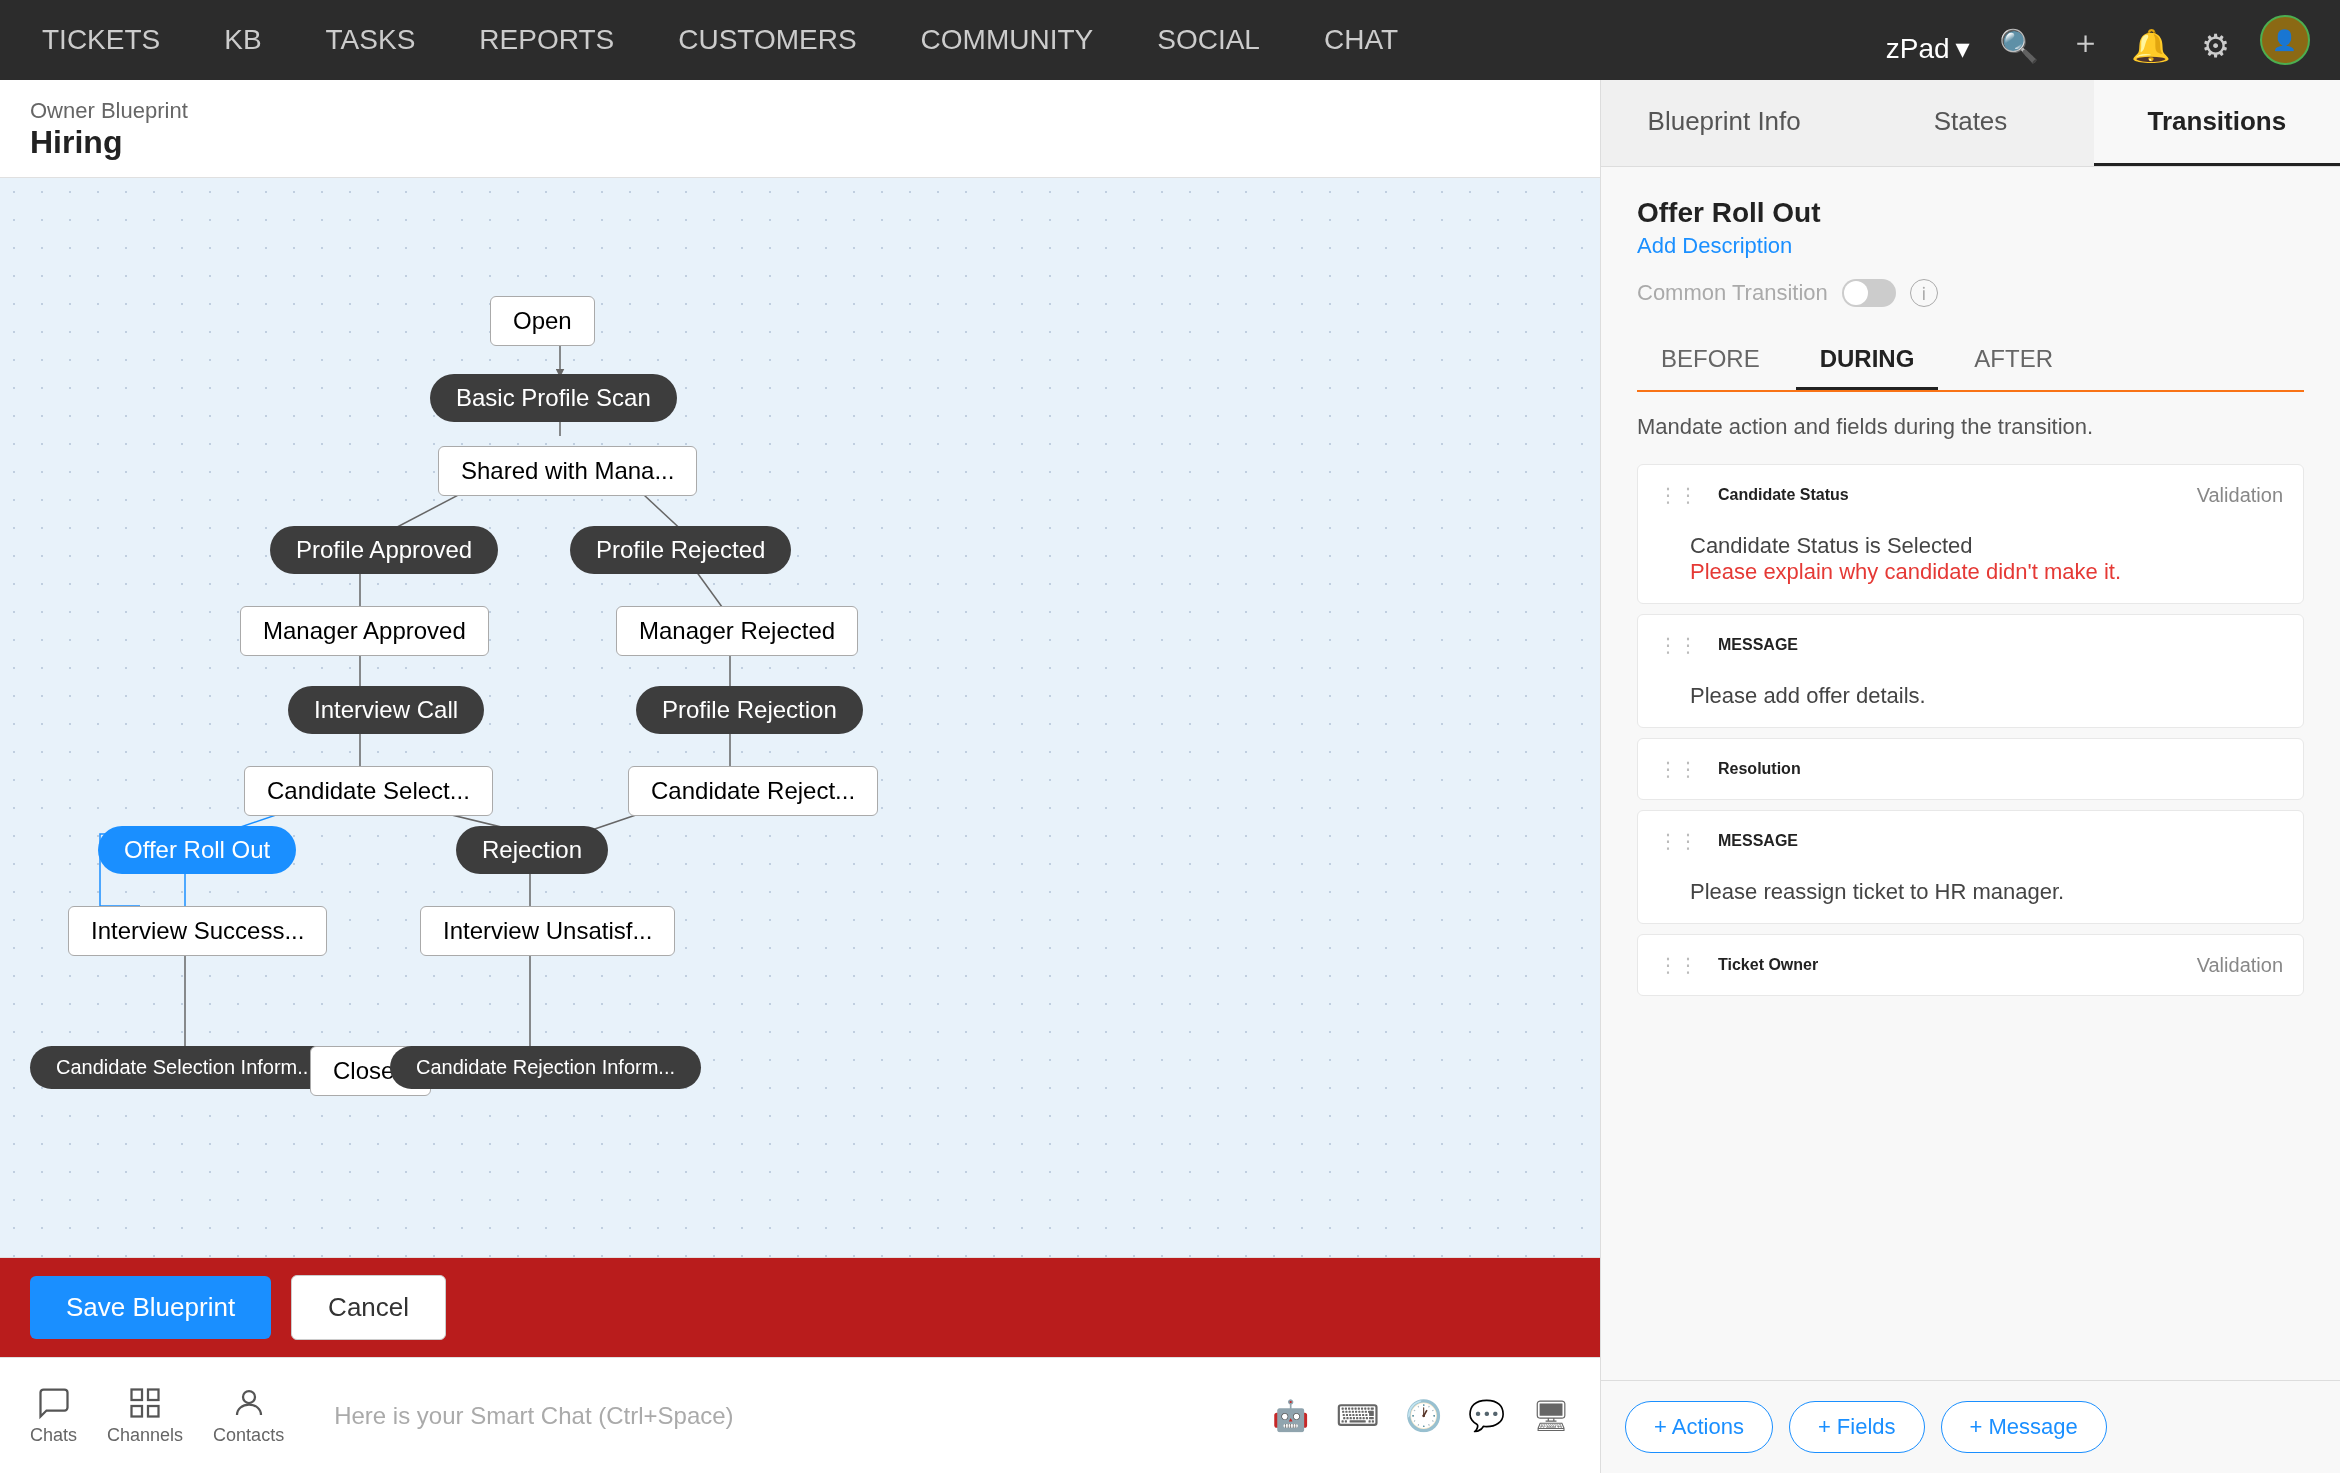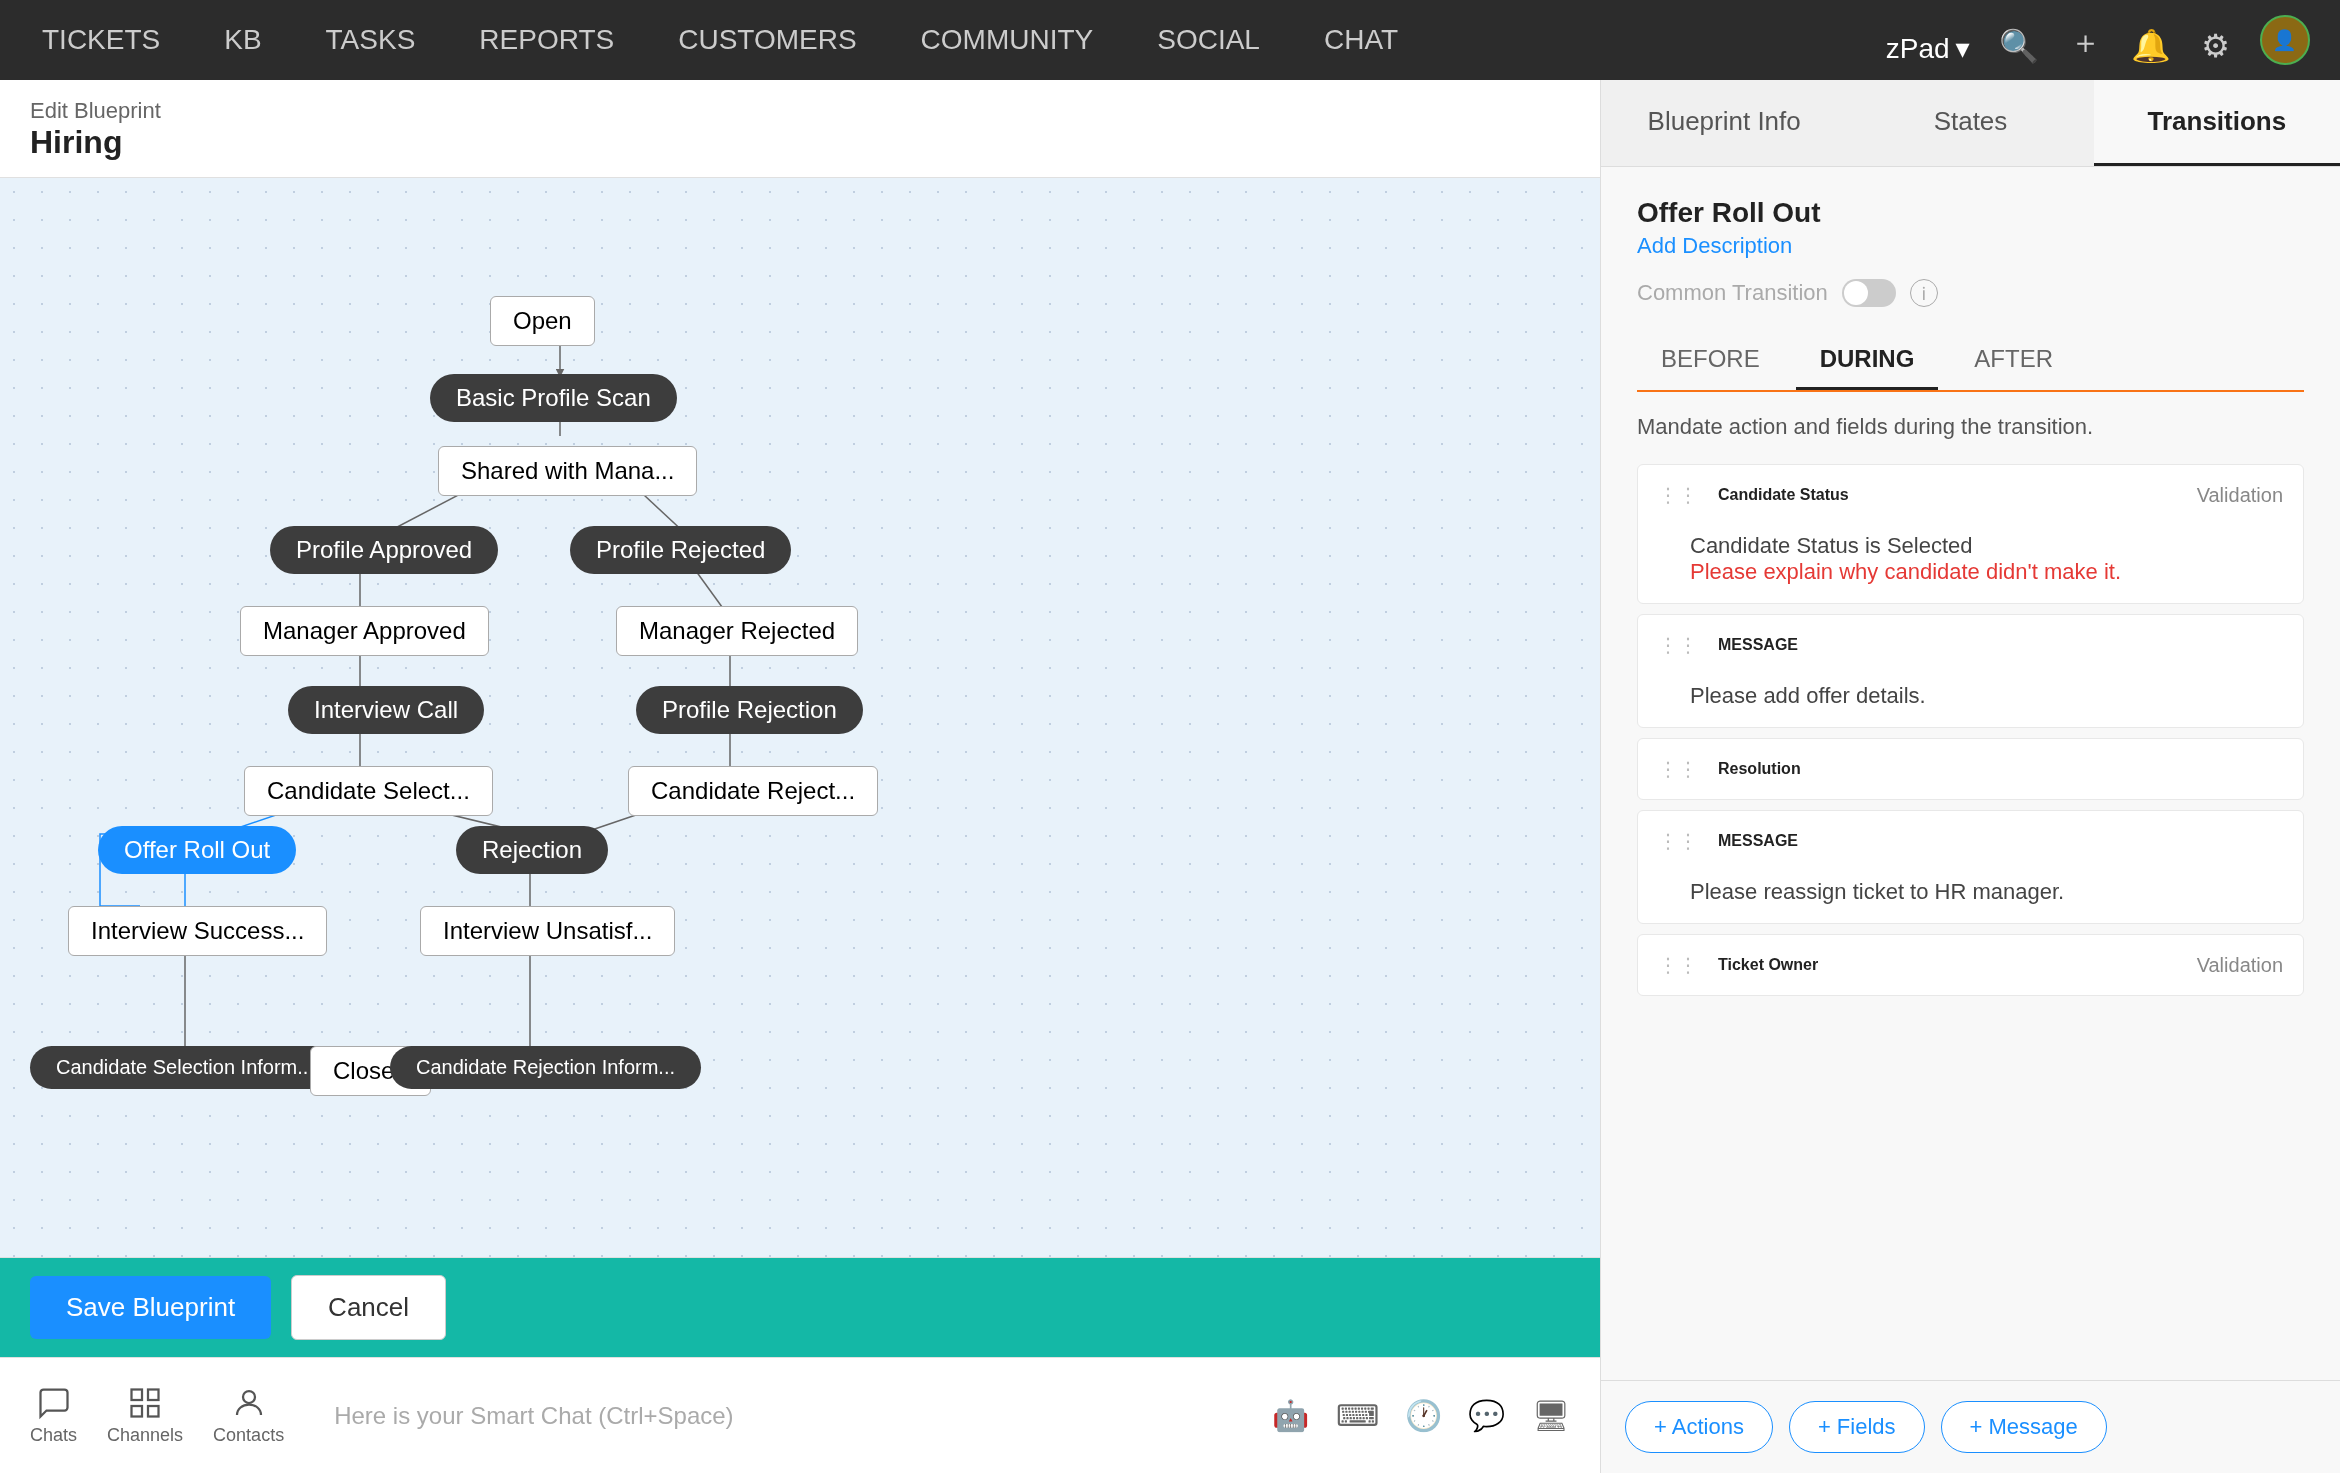--- a/index.html
+++ b/index.html
@@ -31,21 +31,21 @@
       background-size: 28px 28px;
     }
 
     
     .node { position: absolute; display: flex; align-items: center; justify-content: center; font-size: 24px; cursor: pointer; z-index: 2; }
     .node-rect { background: #fff; border: 1.5px solid #aaa; border-radius: 6px; padding: 10px 22px; white-space: nowrap; }
     .node-pill { background: #3d3d3d; color: #fff; border-radius: 30px; padding: 10px 26px; white-space: nowrap; }
     .node-pill-blue { background: #1a8fff; color: #fff; border-radius: 30px; padding: 10px 26px; white-space: nowrap; }
 
     
-    .bottom-bar { background: #14b8a6; height: 100px; display: flex; align-items: center; padding: 0 30px; gap: 20px; border-top: 1px solid #e0e0e0; }
+    .bottom-bar { background: #b91c1c; height: 100px; display: flex; align-items: center; padding: 0 30px; gap: 20px; border-top: 1px solid #e0e0e0; }
     .btn-save { background: #1a8fff; color: #fff; border: none; border-radius: 6px; padding: 16px 36px; font-size: 26px; cursor: pointer; }
     .btn-cancel { background: #fff; color: #333; border: 1.5px solid #ccc; border-radius: 6px; padding: 16px 36px; font-size: 26px; cursor: pointer; }
 
     
     .chat-bar { background: #fff; height: 116px; display: flex; align-items: center; padding: 0 30px; gap: 30px; border-top: 1px solid #e0e0e0; font-size: 22px; color: #666; }
     .chat-bar-icon { display: flex; flex-direction: column; align-items: center; font-size: 18px; gap: 4px; cursor: pointer; }
     .chat-bar-icon svg { width: 36px; height: 36px; }
     .chat-bar-input { flex: 1; color: #aaa; font-size: 24px; padding: 0 20px; }
     .chat-bar-right { display: flex; align-items: center; gap: 26px; }
 
@@ -108,21 +108,21 @@
     <div class="avatar">
       <span>👤</span>
     </div>
   </div>
 </div>
 
 <div class="main-area">
 
   <div class="left-panel">
     <div class="blueprint-header">
-      <div class="edit-label">Edit Blueprint</div>
+      <div class="edit-label">Owner Blueprint</div>
       <div class="blueprint-title">Hiring</div>
     </div>
 
     <div class="canvas">
       <svg class="canvas-svg">
 
         <line x1="560" y1="168" x2="560" y2="195" stroke="#666" stroke-width="1.5" marker-end="url(#arrow)"></line>
 
         <line x1="560" y1="228" x2="560" y2="258" stroke="#666" stroke-width="1.5"></line>
 

